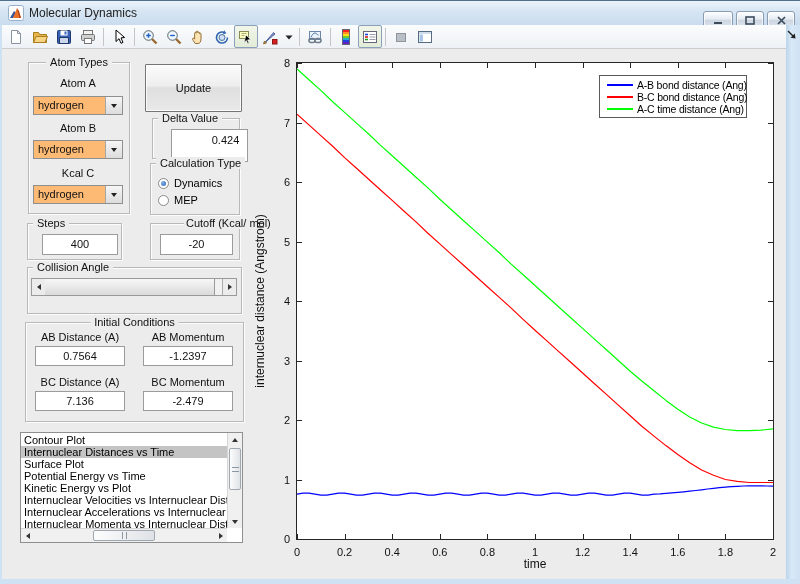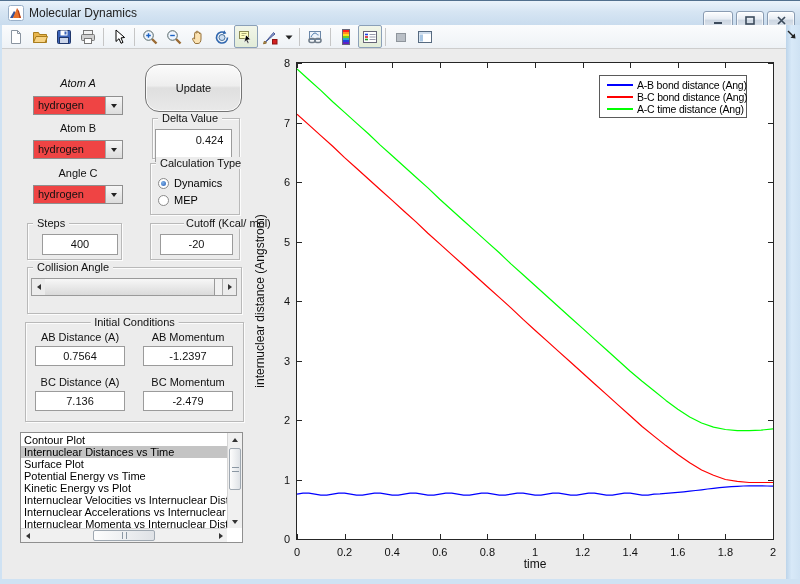--- a/index.html
+++ b/index.html
@@ -30,26 +30,26 @@
   .tb.narrow{width:12px;}
   .tsep{width:1px;height:18px;background:#c6c6c6;margin:0 3px;}
 
   
   .group{position:absolute;border:1px solid #b9b9b9;box-shadow:1px 1px 0 rgba(255,255,255,.85), inset 1px 1px 0 rgba(255,255,255,.85);}
   .group-legend{position:absolute;top:-7px;background:#ececec;padding:0 4px;color:#111;white-space:nowrap;}
   .legend-center{left:50%;transform:translateX(-50%);}
   .legend-left{left:5px;}
   .plabel{position:absolute;color:#111;text-align:center;}
   .edit{position:absolute;background:#fff;border:1px solid #9b9b9b;text-align:center;color:#111;box-sizing:border-box;}
-  .combo{position:absolute;background:#ef4444;border:1px solid #8f8f8f;box-sizing:border-box;}
+  .combo{position:absolute;background:#fdba74;border:1px solid #8f8f8f;box-sizing:border-box;}
   .combo-text{position:absolute;left:4px;top:2px;color:#111;}
   .combo-btn{position:absolute;right:0;top:0;width:16px;height:100%;border-left:1px solid #a6a6a6;
     background:linear-gradient(#f6f6f6,#dcdcdc);display:flex;align-items:center;justify-content:center;}
   .carett{width:0;height:0;border-left:3.5px solid transparent;border-right:3.5px solid transparent;border-top:4px solid #222;}
-  .pushbtn{position:absolute;border:1px solid #747474;border-radius:14px;color:#111;
+  .pushbtn{position:absolute;border:1px solid #747474;border-radius:1px;color:#111;
     background:linear-gradient(#fbfbfb,#eeeeee 45%,#dfdfdf 50%,#e9e9e9);
     display:flex;align-items:center;justify-content:center;box-shadow:inset 0 0 0 1px rgba(255,255,255,.8);}
   .radio-row{position:absolute;display:flex;align-items:center;gap:5px;}
   .rdot{width:11px;height:11px;border-radius:50%;border:1px solid #8a8a8a;background:#fff;box-sizing:border-box;position:relative;}
   .rdot.sel::after{content:"";position:absolute;left:2px;top:2px;width:5px;height:5px;border-radius:50%;
     background:radial-gradient(circle at 35% 35%,#7fb2e8,#2a5fb8);}
   .slider{position:absolute;background:#f1f1f1;border:1px solid #9a9a9a;box-sizing:border-box;}
   .sl-arrow{position:absolute;top:0;width:13px;height:100%;background:#ececec;display:flex;align-items:center;justify-content:center;}
   .sl-arrow.left{left:0;border-right:1px solid #aaa;}
   .sl-arrow.right{right:0;border-left:1px solid #aaa;}
@@ -247,48 +247,51 @@
   </div>
 
   <div class="strip-left"></div>
   <div class="strip-right"></div>
   <div class="strip-bottom"></div>
   <svg class="dock-arrow" viewBox="0 0 12 12">
     <path d="M2 2l6 6" stroke="#222" stroke-width="1.4" fill="none"></path>
       <polygon points="9.5,9.5 4.5,8.8 8.8,4.5" fill="#222"></polygon>
   </svg>
 
-  <div class="plabel" style="left:33px;top:77px;width:90px;font-style:italic;">Atom A</div>
+  <div class="group" style="left:28px;top:62px;width:100px;height:150px;">
+    <span class="group-legend legend-center">Atom Types</span>
+  </div>
+  <div class="plabel" style="left:33px;top:77px;width:90px;">Atom A</div>
   <div class="combo" style="left:33px;top:96px;width:90px;height:19px;">
     <span class="combo-text">hydrogen</span>
     <span class="combo-btn">
         <span class="carett"></span>
       </span>
   </div>
   <div class="plabel" style="left:33px;top:122px;width:90px;">Atom B</div>
   <div class="combo" style="left:33px;top:140px;width:90px;height:19px;">
     <span class="combo-text">hydrogen</span>
     <span class="combo-btn">
         <span class="carett"></span>
       </span>
   </div>
-  <div class="plabel" style="left:33px;top:167px;width:90px;">Angle C</div>
+  <div class="plabel" style="left:33px;top:167px;width:90px;">Kcal C</div>
   <div class="combo" style="left:33px;top:185px;width:90px;height:19px;">
     <span class="combo-text">hydrogen</span>
     <span class="combo-btn">
         <span class="carett"></span>
       </span>
   </div>
 
   <div class="pushbtn" style="left:145px;top:64px;width:95px;height:46px;">Update</div>
 
   <div class="group" style="left:152px;top:118px;width:86px;height:39px;">
     <span class="group-legend legend-left">Delta Value</span>
   </div>
-  <div class="edit" style="left:155px;top:129px;width:77px;height:33px;line-height:20px;padding-left:32px;">0.424</div>
+  <div class="edit" style="left:171px;top:129px;width:77px;height:33px;line-height:20px;padding-left:32px;">0.424</div>
 
   <div class="group" style="left:150px;top:163px;width:88px;height:50px;">
     <span class="group-legend legend-left">Calculation Type</span>
   </div>
   <div class="radio-row" style="left:158px;top:177px;">
     <span class="rdot sel"></span>
     <span>Dynamics</span>
   </div>
   <div class="radio-row" style="left:158px;top:194px;">
     <span class="rdot"></span>

